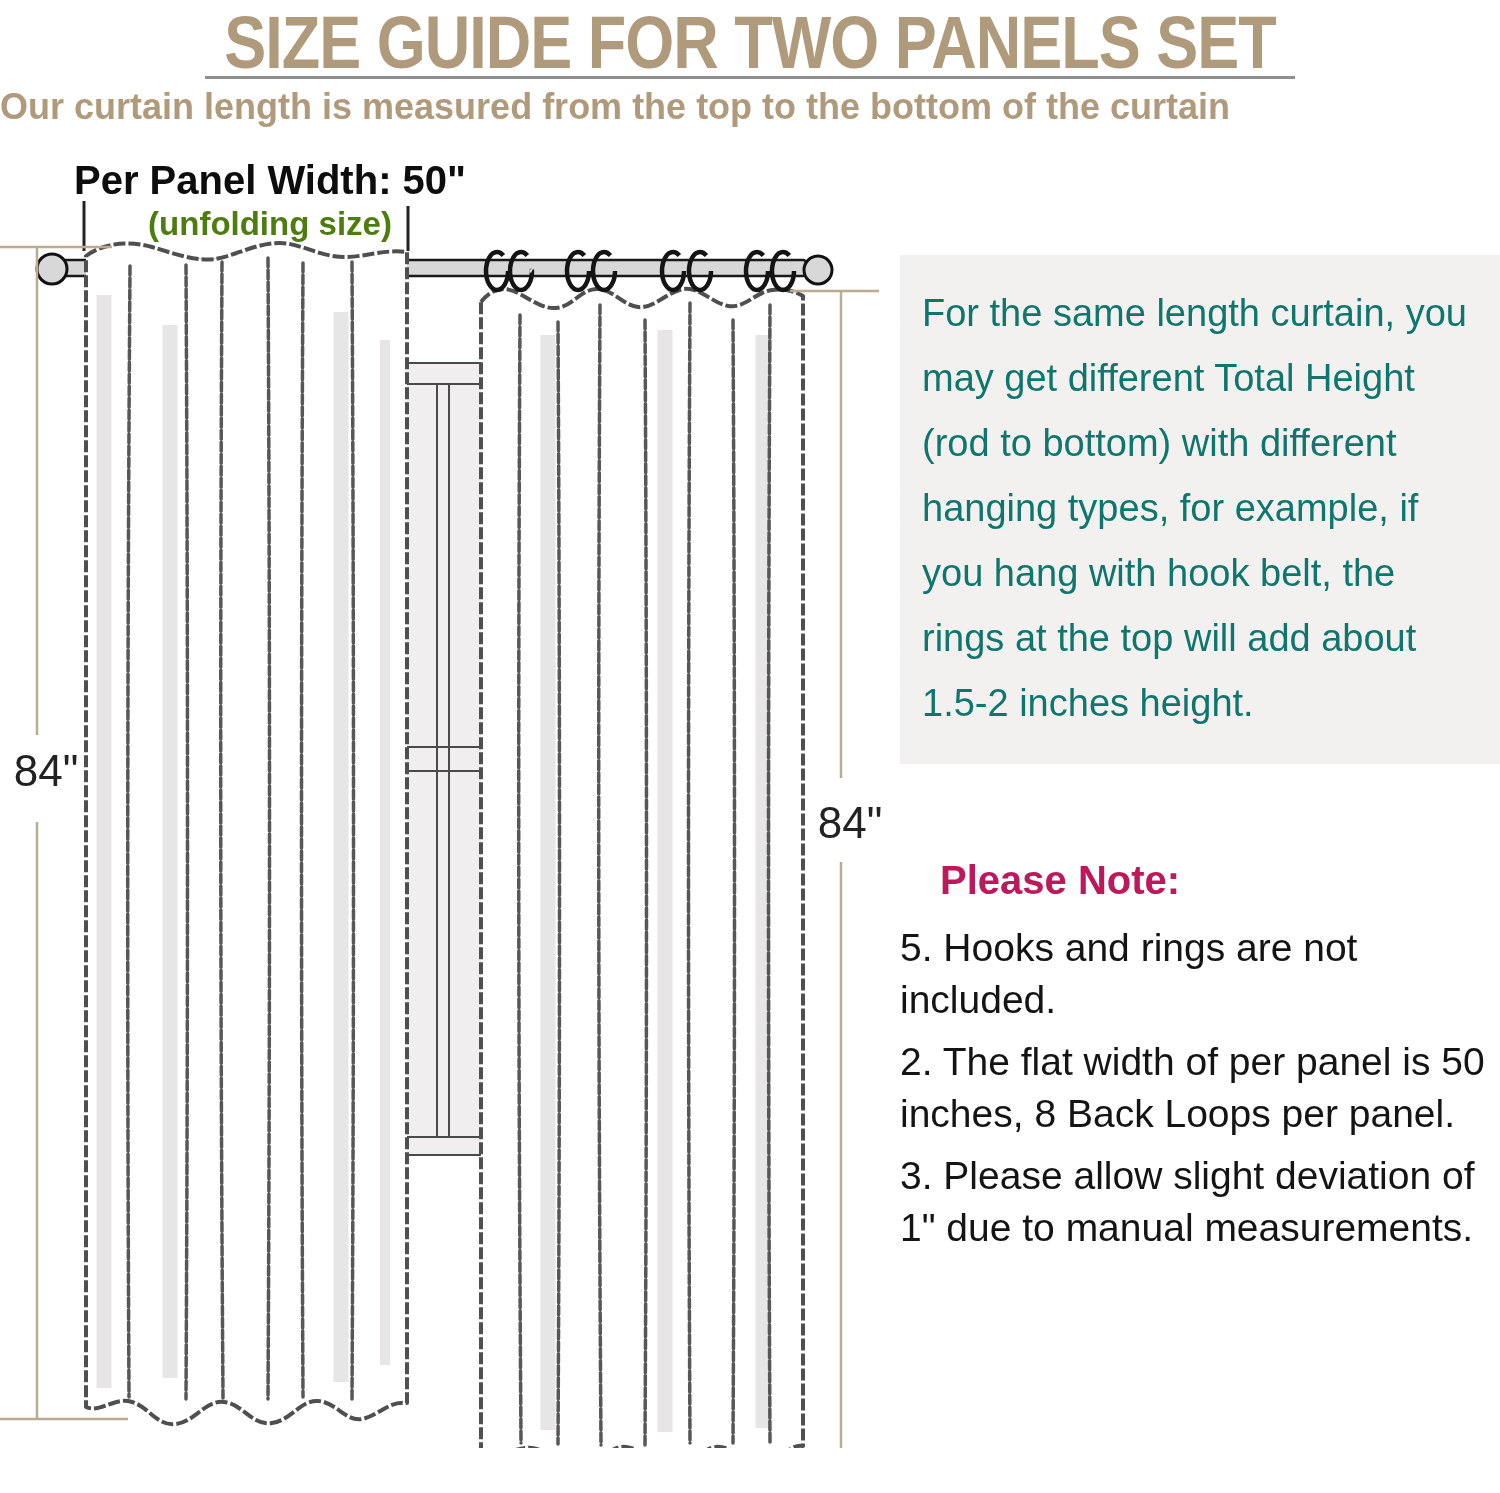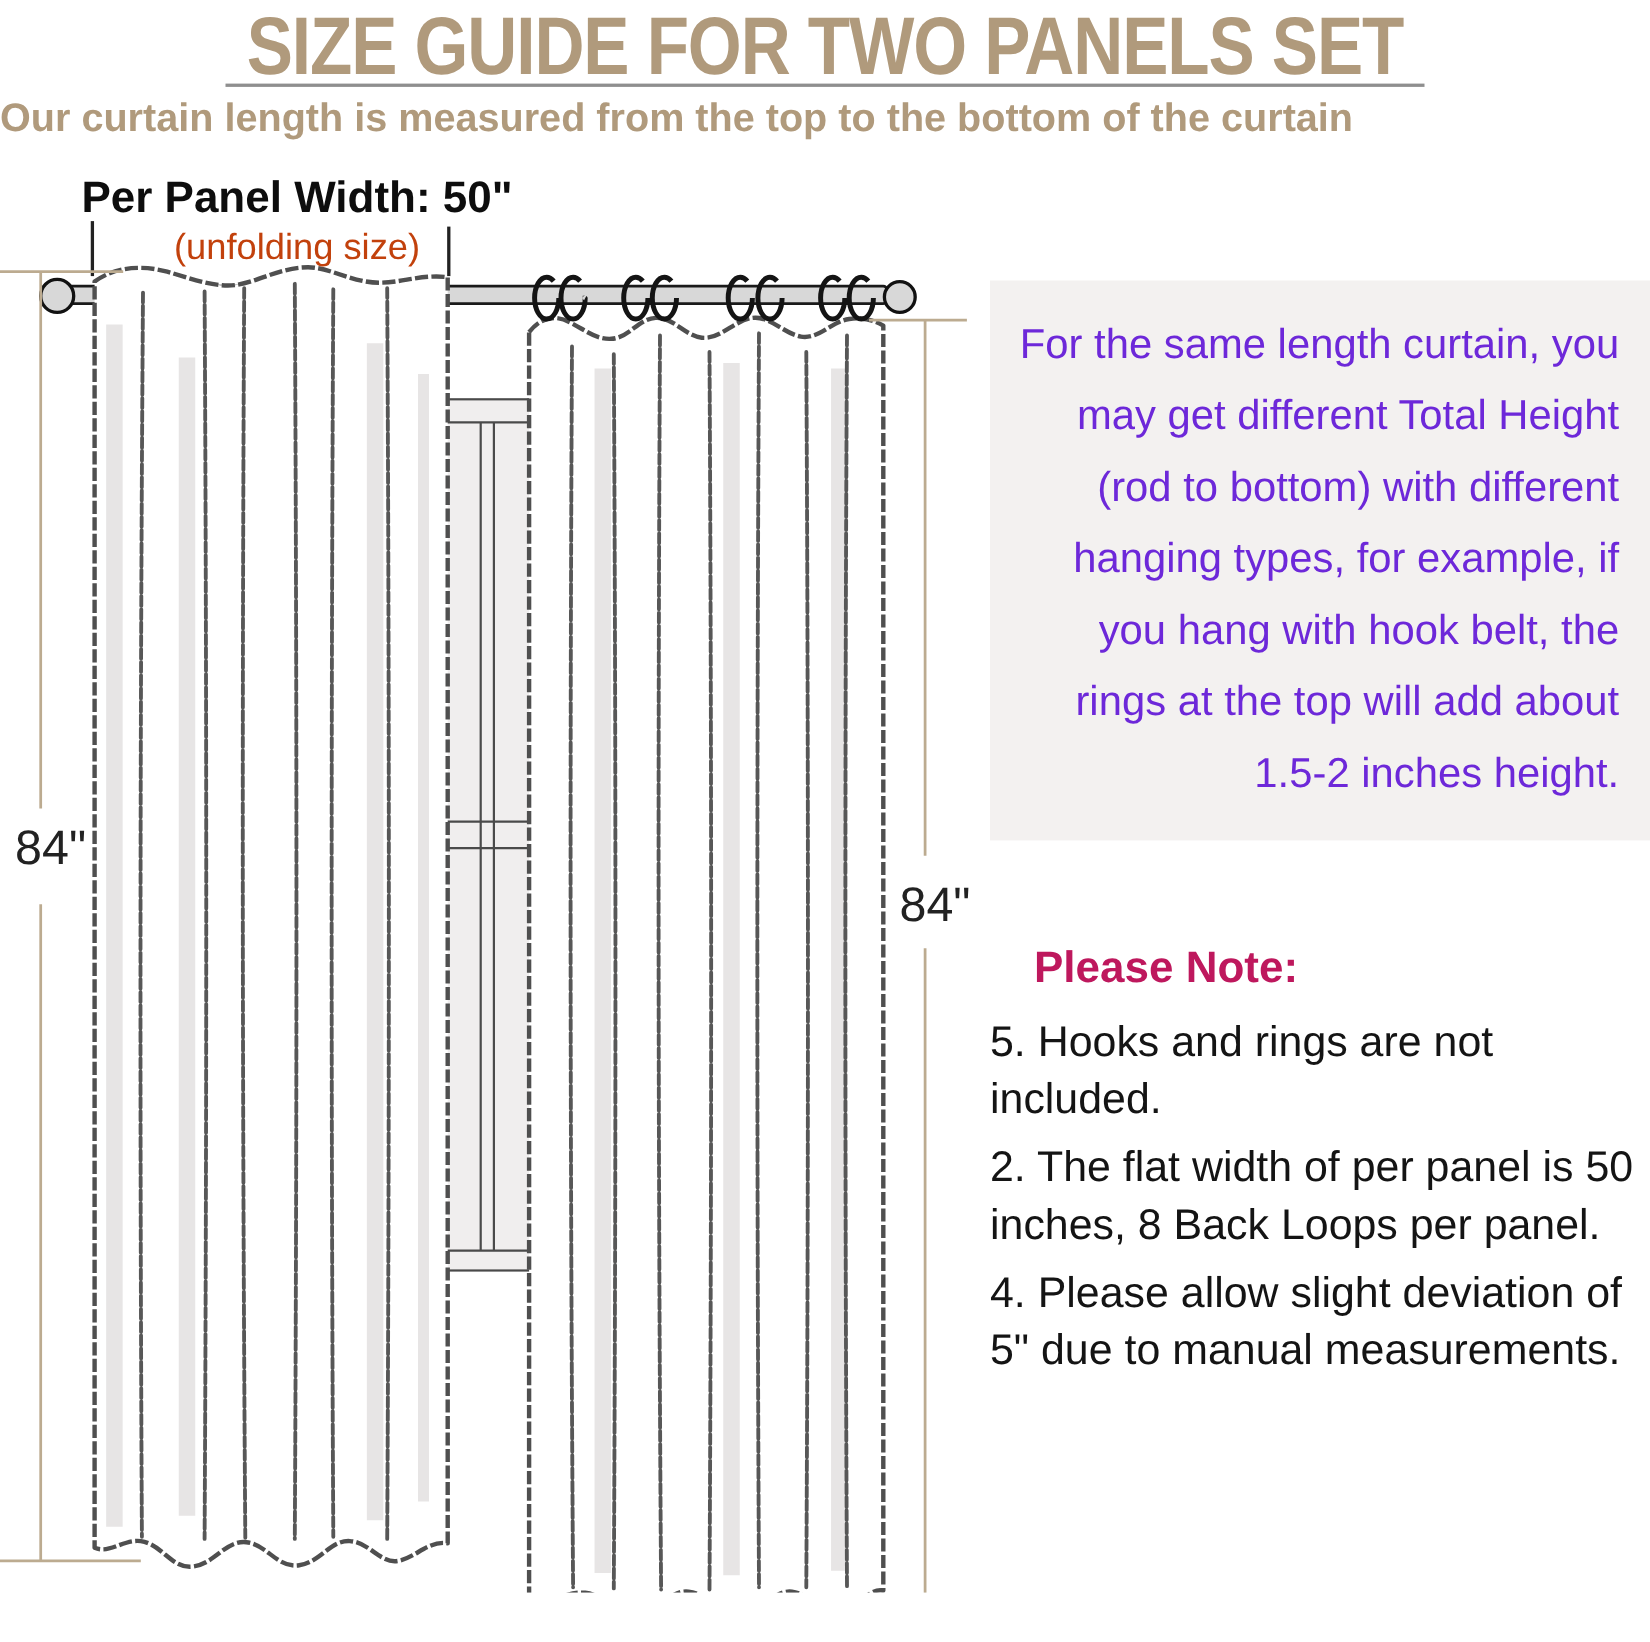--- a/index.html
+++ b/index.html
@@ -13,28 +13,28 @@
     transform:scaleY(1.18);transform-origin:50% 0;white-space:nowrap;}
   #title-divider{position:absolute;top:76px;left:205px;width:1090px;height:3px;background:#8f8f8f;}
   #page-subtitle{position:absolute;top:86px;left:0;right:0;margin:0;text-align:left;
     font-size:36px;font-weight:700;color:#b09a7c;}
 
   
   .measure-label{font-size:44px;color:#222;text-align:center;}
   #panel-width-label{left:55px;top:158px;width:430px;text-align:center;
     font-size:40px;font-weight:700;color:#0d0d0d;white-space:nowrap;}
   #panel-width-note{left:55px;top:205px;width:430px;text-align:center;
-    font-size:33px;font-weight:400;color:#c2410c;}
+    font-size:33px;font-weight:700;color:#4d7c0f;}
   #height-label-left{left:6px;top:746px;width:80px;}
   #height-label-right{left:810px;top:798px;width:80px;}
 
   
   #info-box{left:900px;top:255px;width:600px;height:509px;background:#f3f1f0;box-sizing:border-box;
     padding:26px 28px 0 22px;}
-  #info-box p{margin:0;font-size:38px;line-height:65px;color:#6d28d9;text-align:right;}
+  #info-box p{margin:0;font-size:38px;line-height:65px;color:#0f766e;}
   #notes-heading{left:940px;top:858px;font-size:40px;font-weight:700;color:#be185d;}
   #notes-list{left:900px;top:922px;width:596px;}
   #notes-list p{margin:0 0 10px 0;font-size:39px;line-height:52px;color:#141414;}
 </style>
 </head>
 <body>
 
 <div id="page">
 
   <h1 id="page-title">SIZE GUIDE FOR TWO PANELS SET</h1>
@@ -154,16 +154,16 @@
 
   <div class="abs" id="info-box">
     <p>For the same length curtain, you may get different Total Height (rod to bottom) with different hanging types, for example, if you hang with hook belt, the rings at the top will add about 1.5-2 inches height.</p>
   </div>
 
   <div class="abs" id="notes-heading">Please Note:</div>
 
   <div class="abs" id="notes-list">
     <p>5. Hooks and rings are not included.</p>
     <p>2. The flat width of per panel is 50 inches, 8 Back Loops per panel.</p>
-    <p>4. Please allow slight deviation of 5" due to manual measurements.</p>
+    <p>3. Please allow slight deviation of 1" due to manual measurements.</p>
   </div>
 
 </div>
 
 </body></html>

